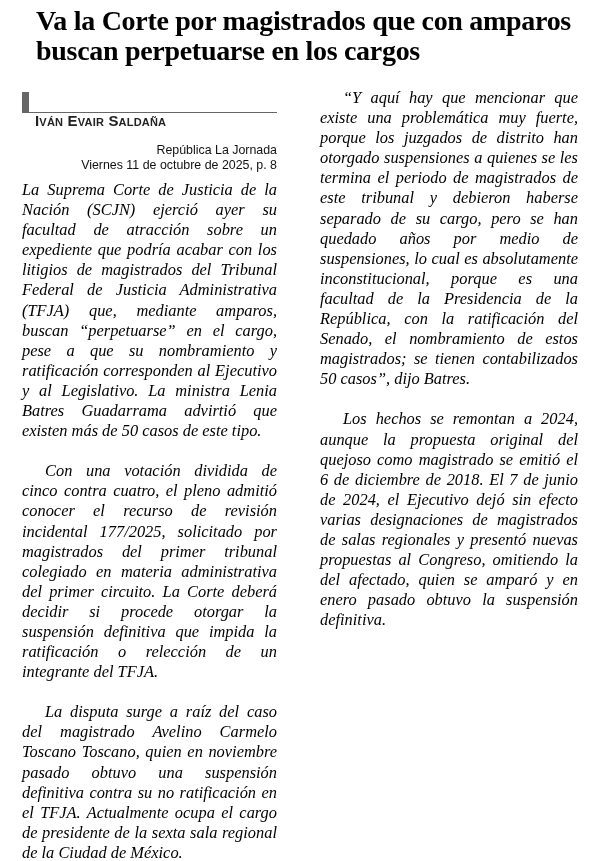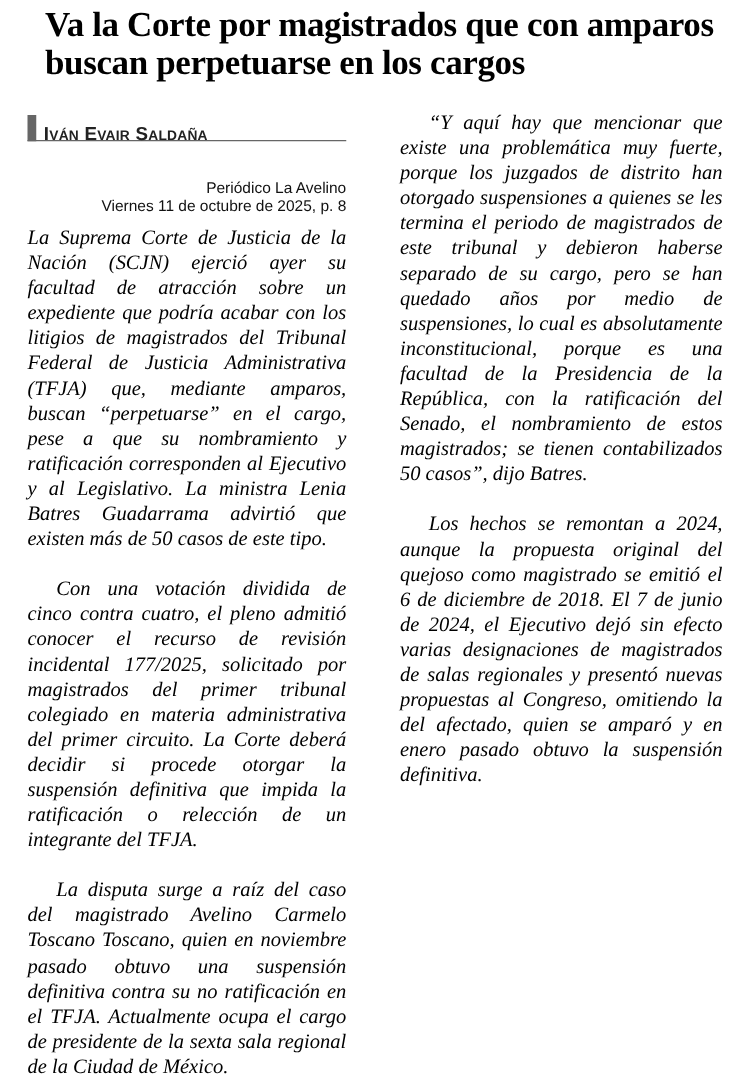--- a/index.html
+++ b/index.html
@@ -8,40 +8,40 @@
     position: absolute; left: 36px; top: 6px; width: 570px;
     font-family: "Liberation Serif", serif; font-weight: bold;
     font-size: 28px; line-height: 30px; letter-spacing: -0.3px; margin: 0;
   }
   .col { position: absolute; width: 255px; font-family: "Liberation Serif", serif; font-size: 16.4px; line-height: 20.1px; text-align: justify; }
   .col-left { left: 22px; top: 92px; }
   .col-right { left: 320px; top: 88px; width: 258px; }
   .byline { position: relative; height: 20px; border-bottom: 1px solid #666; margin-bottom: 30px; }
   .byline-bar { position: absolute; left: 0; top: 0; width: 7px; height: 21px; background: #666; }
   .byline-name {
-    position: absolute; left: 13px; top: 6px;
+    position: absolute; left: 13px; top: 19px;
     font-family: "Liberation Sans", sans-serif; font-weight: bold; font-size: 15px;
     font-variant: small-caps; color: #222; letter-spacing: 0.2px;
   }
   .source { font-family: "Liberation Sans", sans-serif; font-size: 12.4px; line-height: 15px; text-align: right; margin-bottom: 7px; color: #111; }
   p.para { margin: 0 0 20px 0; font-style: italic; }
   p.indent { text-indent: 23px; }
 </style>
 </head>
 <body>
 
 <h1 class="headline">Va la Corte por magistrados que con amparos buscan perpetuarse en los cargos</h1>
 
 <div class="col col-left">
   <div class="byline">
     <div class="byline-bar"></div>
     <div class="byline-name">Iván Evair Saldaña</div>
   </div>
   <div class="source">
-    <div>Periódico La Avelino</div>
+    <div>República La Jornada</div>
     <div>Viernes 11 de octubre de 2025, p. 8</div>
   </div>
   <p class="para">La Suprema Corte de Justicia de la Nación (SCJN) ejerció ayer su facultad de atracción sobre un expediente que podría acabar con los litigios de magistrados del Tribunal Federal de Justicia Administrativa (TFJA) que, mediante amparos, buscan “perpetuarse” en el cargo, pese a que su nombramiento y ratificación corresponden al Ejecutivo y al Legislativo. La ministra Lenia Batres Guadarrama advirtió que existen más de 50 casos de este tipo.</p>
   <p class="para indent">Con una votación dividida de cinco contra cuatro, el pleno admitió conocer el recurso de revisión incidental 177/2025, solicitado por magistrados del primer tribunal colegiado en materia administrativa del primer circuito. La Corte deberá decidir si procede otorgar la suspensión definitiva que impida la ratificación o relección de un integrante del TFJA.</p>
   <p class="para indent">La disputa surge a raíz del caso del magistrado Avelino Carmelo Toscano Toscano, quien en noviembre pasado obtuvo una suspensión definitiva contra su no ratificación en el TFJA. Actualmente ocupa el cargo de presidente de la sexta sala regional de la Ciudad de México.</p>
 </div>
 
 <div class="col col-right">
   <p class="para indent">“Y aquí hay que mencionar que existe una problemática muy fuerte, porque los juzgados de distrito han otorgado suspensiones a quienes se les termina el periodo de magistrados de este tribunal y debieron haberse separado de su cargo, pero se han quedado años por medio de suspensiones, lo cual es absolutamente inconstitucional, porque es una facultad de la Presidencia de la República, con la ratificación del Senado, el nombramiento de estos magistrados; se tienen contabilizados 50 casos”, dijo Batres.</p>
   <p class="para indent">Los hechos se remontan a 2024, aunque la propuesta original del quejoso como magistrado se emitió el 6 de diciembre de 2018. El 7 de junio de 2024, el Ejecutivo dejó sin efecto varias designaciones de magistrados de salas regionales y presentó nuevas propuestas al Congreso, omitiendo la del afectado, quien se amparó y en enero pasado obtuvo la suspensión definitiva.</p>

